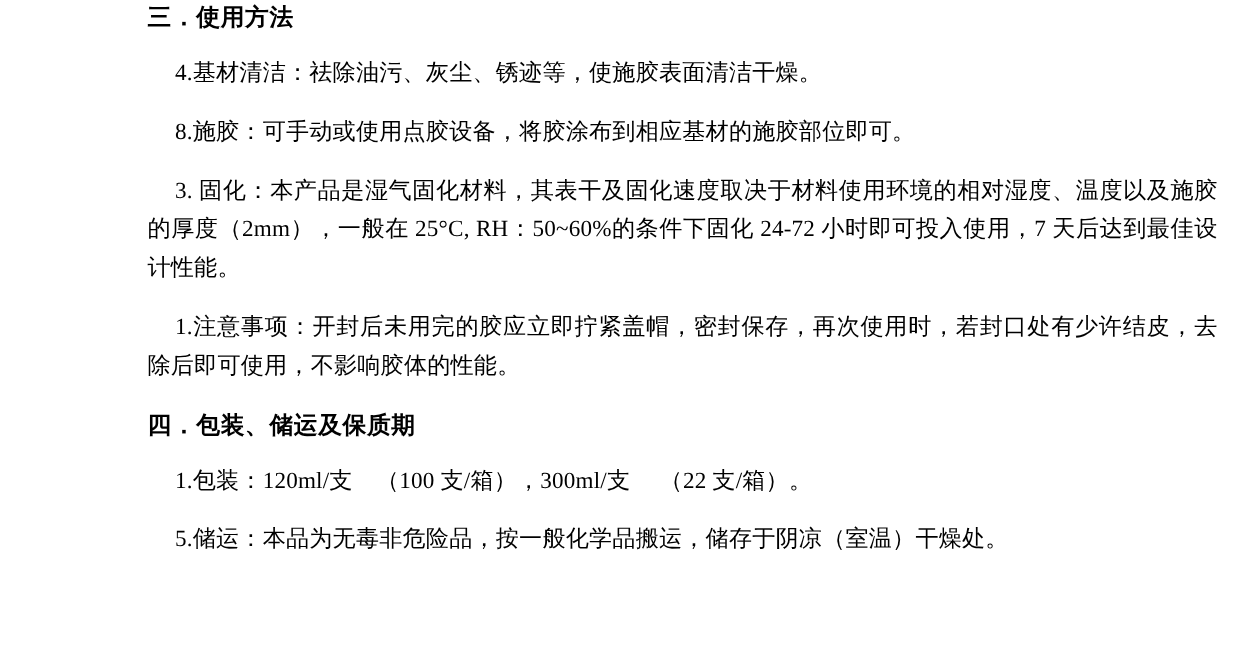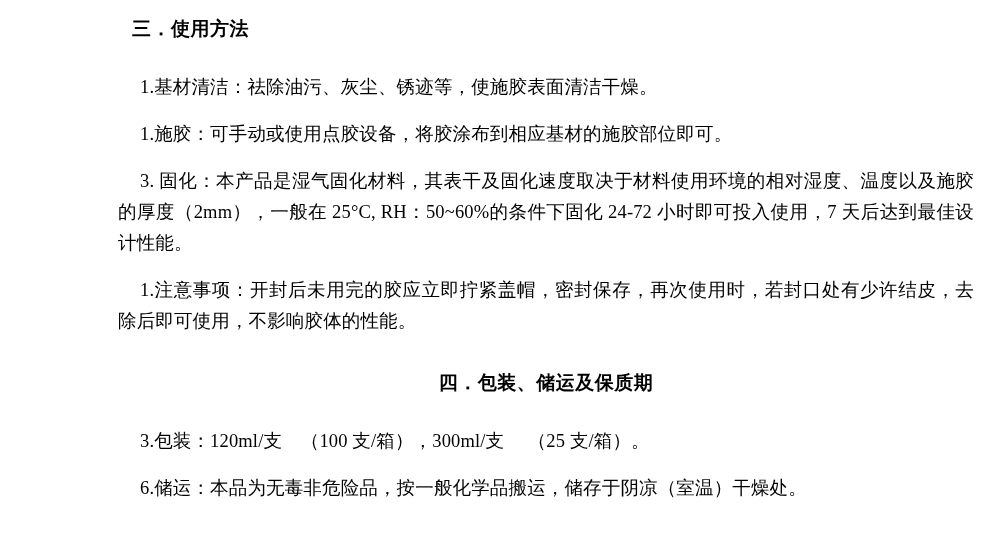--- a/index.html
+++ b/index.html
@@ -20,25 +20,25 @@
     height: 535px;
     box-sizing: border-box;
     padding: 0 18px 0 118px;
   }
   .section-heading {
     font-family: "Liberation Sans", "DejaVu Sans", sans-serif;
     font-weight: bold;
     font-size: 19px;
     line-height: 26px;
     letter-spacing: 0.5px;
-    margin: 14px;
+    margin: 0;
     padding-top: 2px;
   }
   .heading-1 { padding-top: 2px; }
-  .heading-2 { padding-top: 19px; text-align: center; }
+  .heading-2 { padding-top: 19px; }
   .para {
     font-size: 18.5px;
     line-height: 31px;
     margin: 0;
     padding-top: 16px;
     text-align: justify;
     text-justify: inter-ideograph;
     letter-spacing: 0.15px;
   }
   .indent {
@@ -48,39 +48,39 @@
   .para-body { }
 </style>
 </head>
 <body>
 
 <div class="page">
 
   <h2 class="section-heading heading-1">三．使用方法</h2>
 
   <p class="para">
-    <span class="indent"></span><span class="para-body">1.基材清洁：祛除油污、灰尘、锈迹等，使施胶表面清洁干燥。</span>
+    <span class="indent"></span><span class="para-body">4.基材清洁：祛除油污、灰尘、锈迹等，使施胶表面清洁干燥。</span>
   </p>
 
   <p class="para">
-    <span class="indent"></span><span class="para-body">1.施胶：可手动或使用点胶设备，将胶涂布到相应基材的施胶部位即可。</span>
+    <span class="indent"></span><span class="para-body">8.施胶：可手动或使用点胶设备，将胶涂布到相应基材的施胶部位即可。</span>
   </p>
 
   <p class="para">
     <span class="indent"></span><span class="para-body">3. 固化：本产品是湿气固化材料，其表干及固化速度取决于材料使用环境的相对湿度、温度以及施胶的厚度（2mm），一般在 25°C, RH：50~60%的条件下固化 24-72 小时即可投入使用，7 天后达到最佳设计性能。</span>
   </p>
 
   <p class="para">
     <span class="indent"></span><span class="para-body">1.注意事项：开封后未用完的胶应立即拧紧盖帽，密封保存，再次使用时，若封口处有少许结皮，去除后即可使用，不影响胶体的性能。</span>
   </p>
 
   <h2 class="section-heading heading-2">四．包装、储运及保质期</h2>
 
   <p class="para">
-    <span class="indent"></span><span class="para-body">3.包装：120ml/支　（100 支/箱），300ml/支 　（25 支/箱）。</span>
+    <span class="indent"></span><span class="para-body">1.包装：120ml/支　（100 支/箱），300ml/支 　（22 支/箱）。</span>
   </p>
 
   <p class="para">
-    <span class="indent"></span><span class="para-body">6.储运：本品为无毒非危险品，按一般化学品搬运，储存于阴凉（室温）干燥处。</span>
+    <span class="indent"></span><span class="para-body">5.储运：本品为无毒非危险品，按一般化学品搬运，储存于阴凉（室温）干燥处。</span>
   </p>
 
 
 </div>
 
 </body></html>

